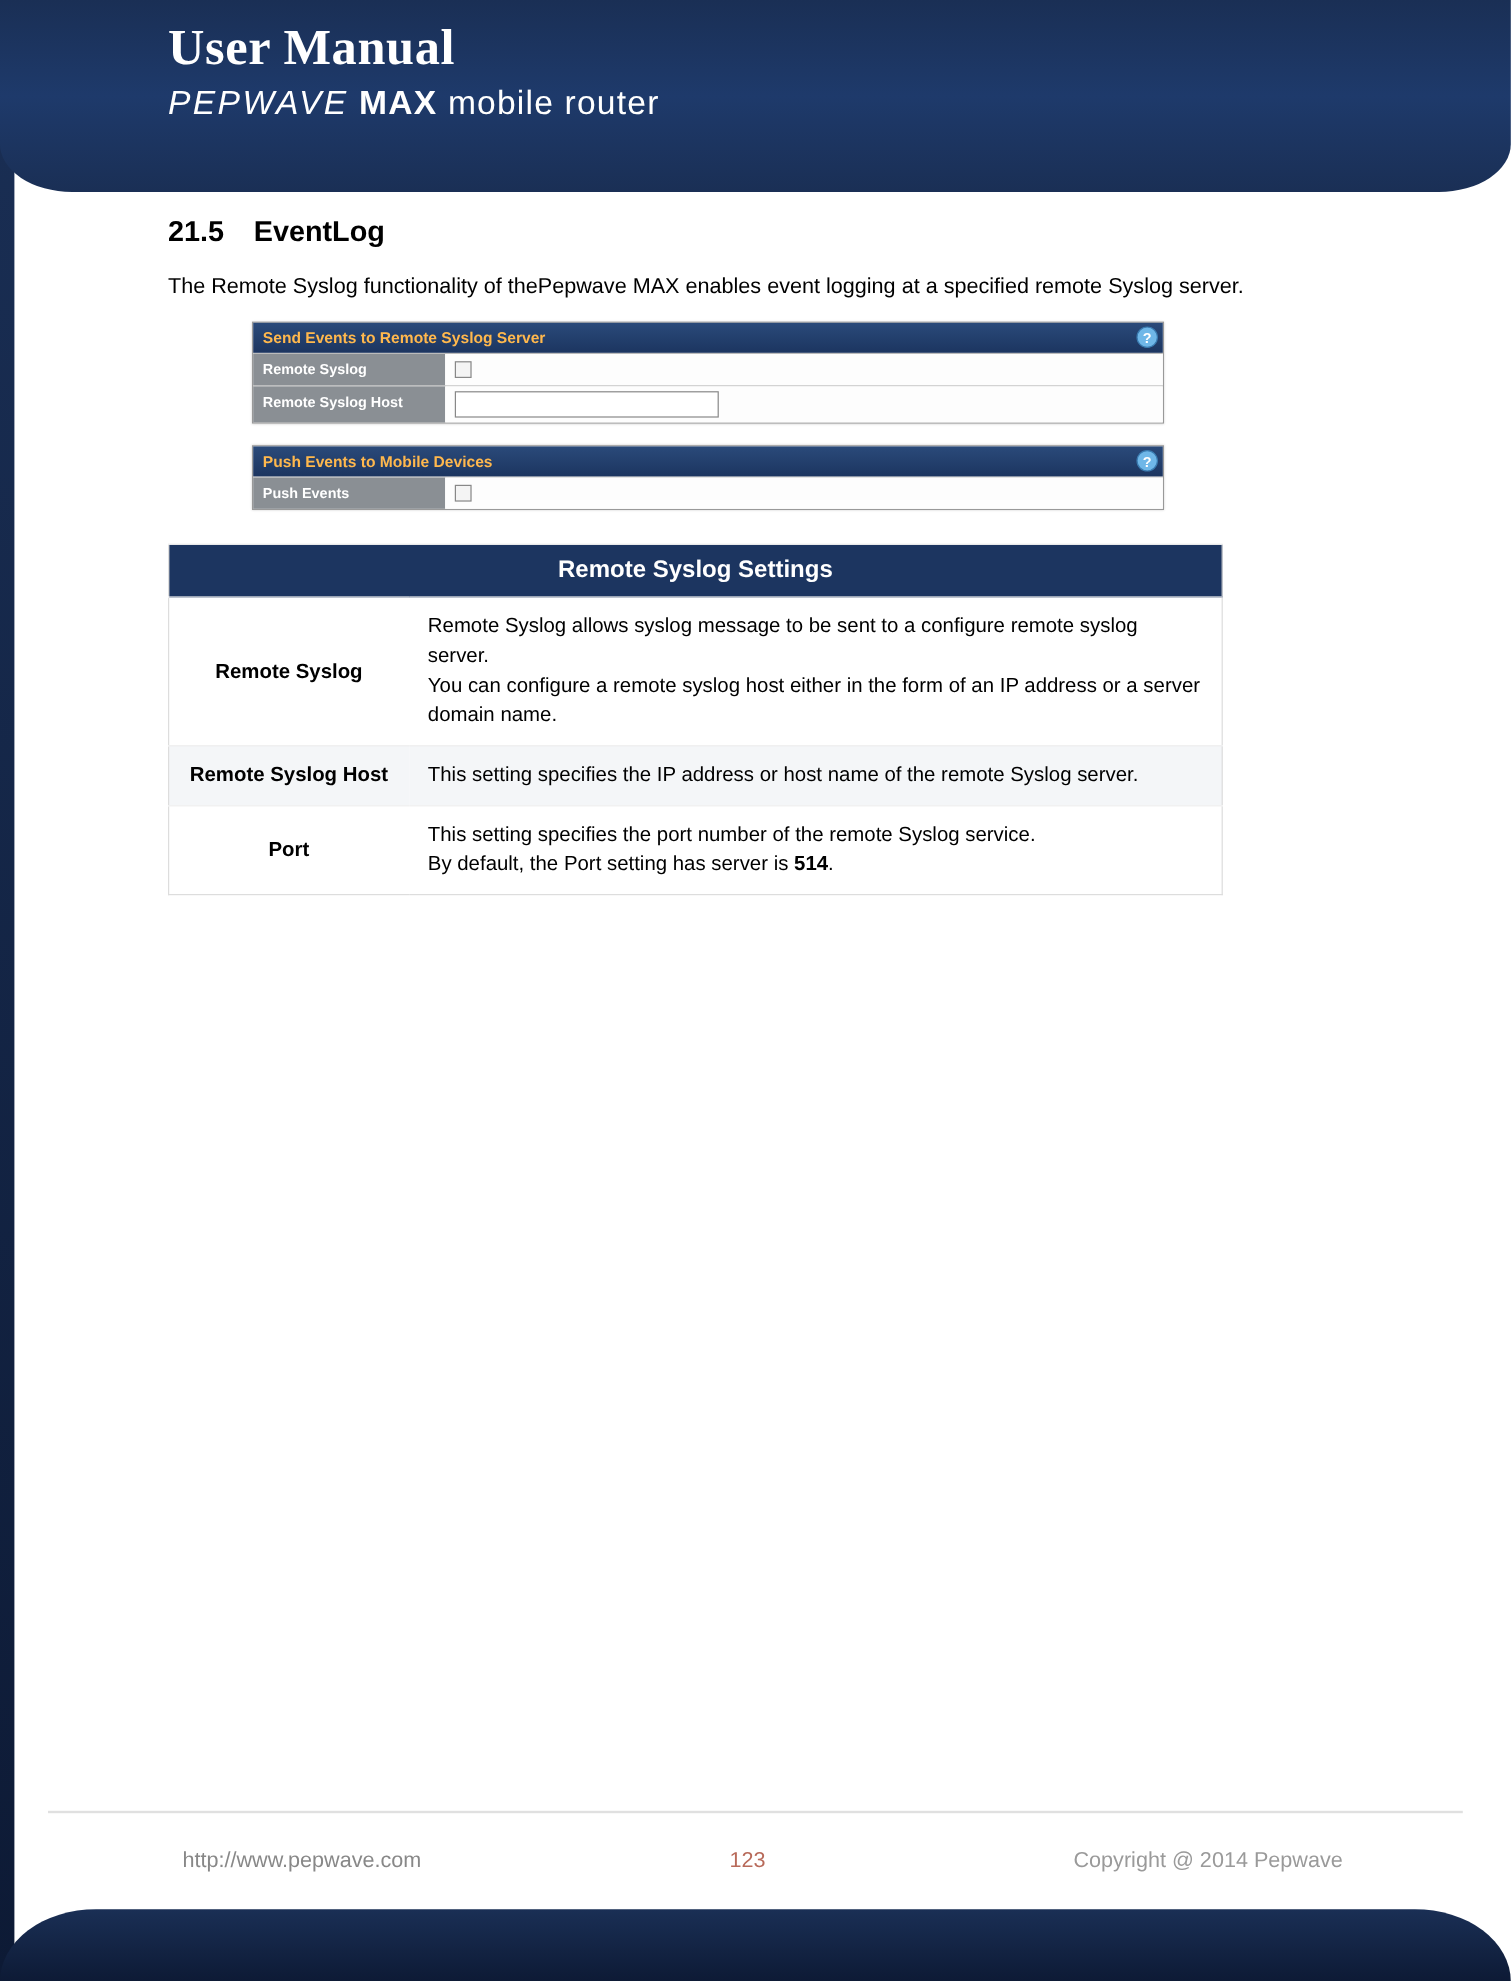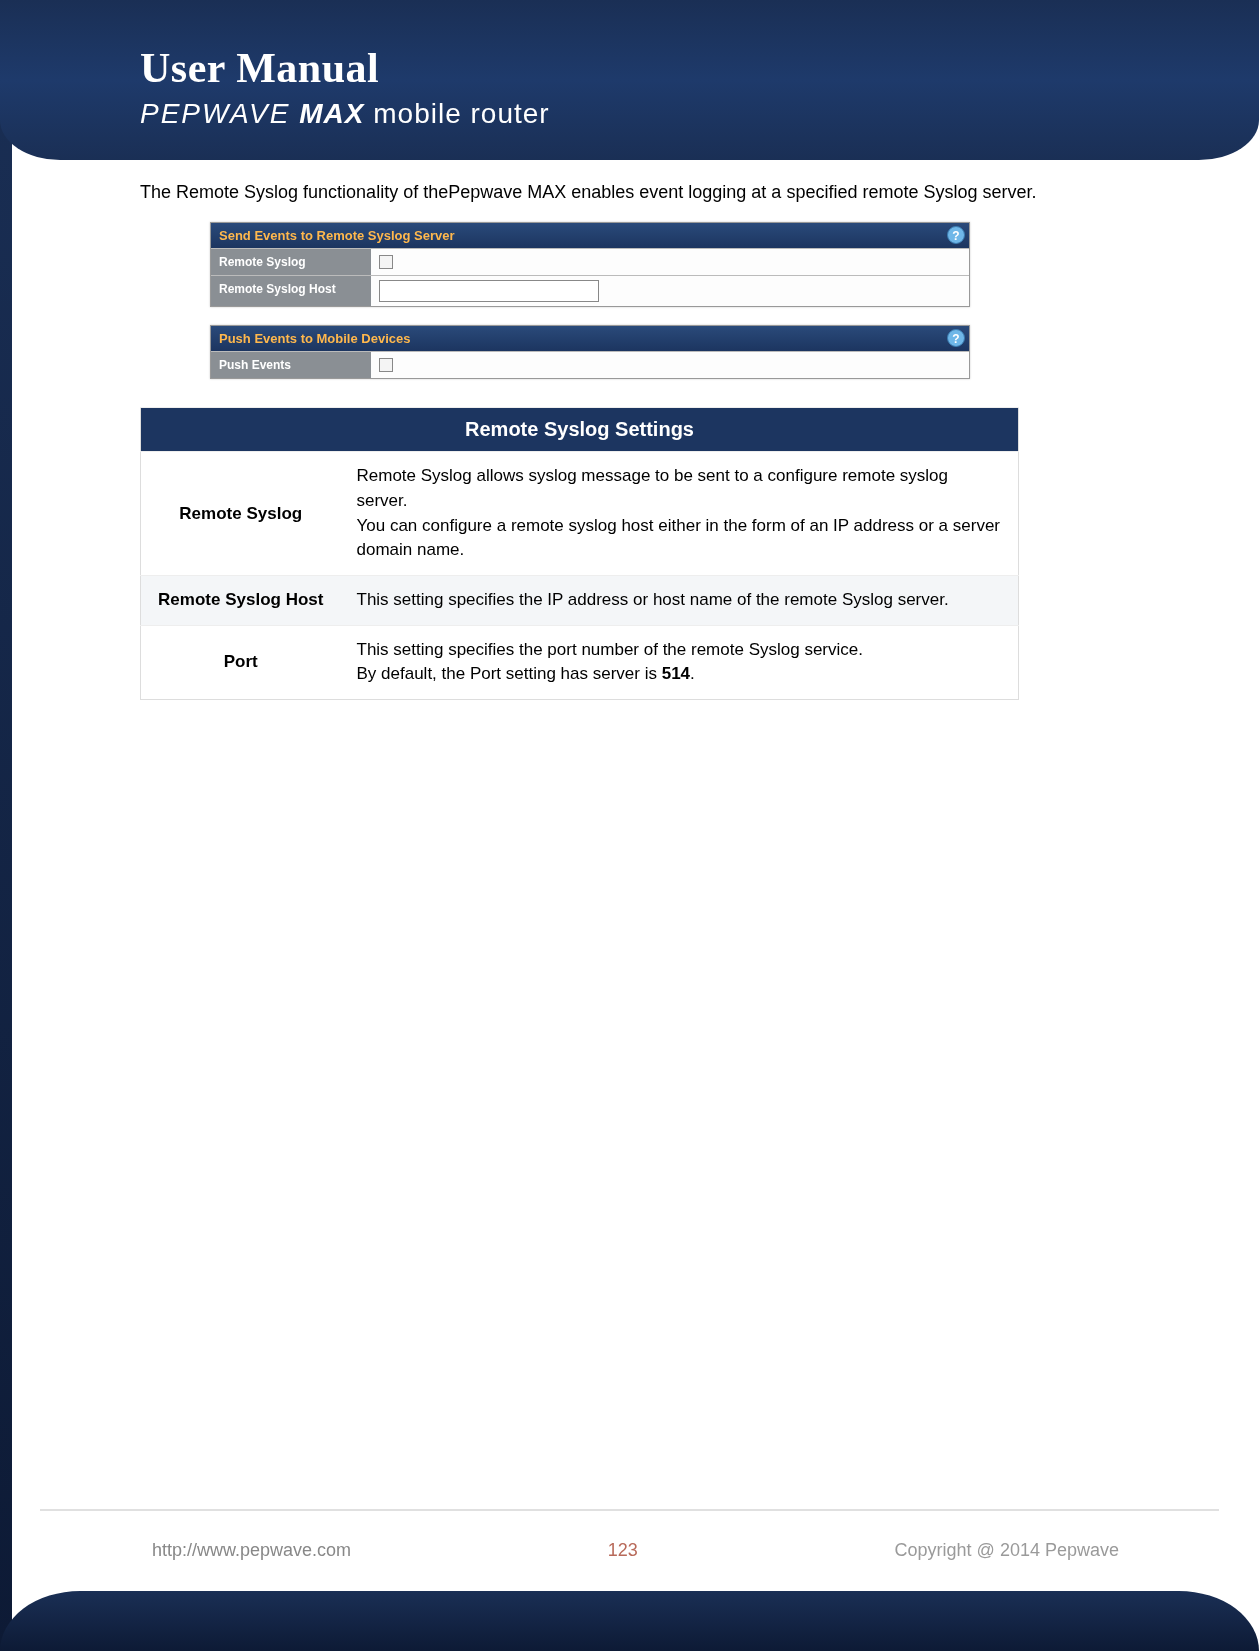--- a/index.html
+++ b/index.html
@@ -18,21 +18,21 @@
     }
     .header-band {
       position: absolute;
       top: 0; left: 0; right: 0;
       height: 160px;
       background: linear-gradient(to bottom, #1a2f55 0%, #1e3a6b 50%, #1a2f55 100%);
       border-bottom-left-radius: 60px 40px;
       border-bottom-right-radius: 60px 40px;
     }
     .header-inner {
-      padding: 44px 0 0 140px;
+      padding: 16px 0 0 140px;
       color: #fff;
     }
     .header-title {
       font-family: Georgia, 'Times New Roman', serif;
       font-size: 42px;
       font-weight: bold;
       letter-spacing: 0.5px;
     }
     .header-subtitle {
       font-size: 28px;
@@ -40,21 +40,20 @@
       font-weight: 300;
       letter-spacing: 1px;
     }
     .header-subtitle .brand {
       font-weight: 400;
       letter-spacing: 2px;
       font-style: italic;
     }
     .header-subtitle .max {
       font-weight: bold;
-      font-style: italic;
       letter-spacing: 1px;
     }
     .content {
       position: absolute;
       top: 180px;
       left: 140px;
       right: 140px;
     }
     .section-heading {
       font-size: 24px;
@@ -214,20 +213,24 @@
         <span class="brand">PEPWAVE</span>
         <span> </span>
         <span class="max">MAX</span>
         <span> </span>
         <span>mobile router</span>
       </div>
     </div>
   </div>
 
   <div class="content">
+    <div class="section-heading">
+      <span class="section-num">21.5</span>
+      <span>EventLog</span>
+    </div>
 
     <p class="para">The Remote Syslog functionality of thePepwave MAX enables event logging at a specified remote Syslog server.</p>
 
     <div class="screenshot-area">
 
       <div class="panel">
         <div class="panel-header">
           <span>Send Events to Remote Syslog Server</span>
           <span class="help-badge">?</span>
         </div>

